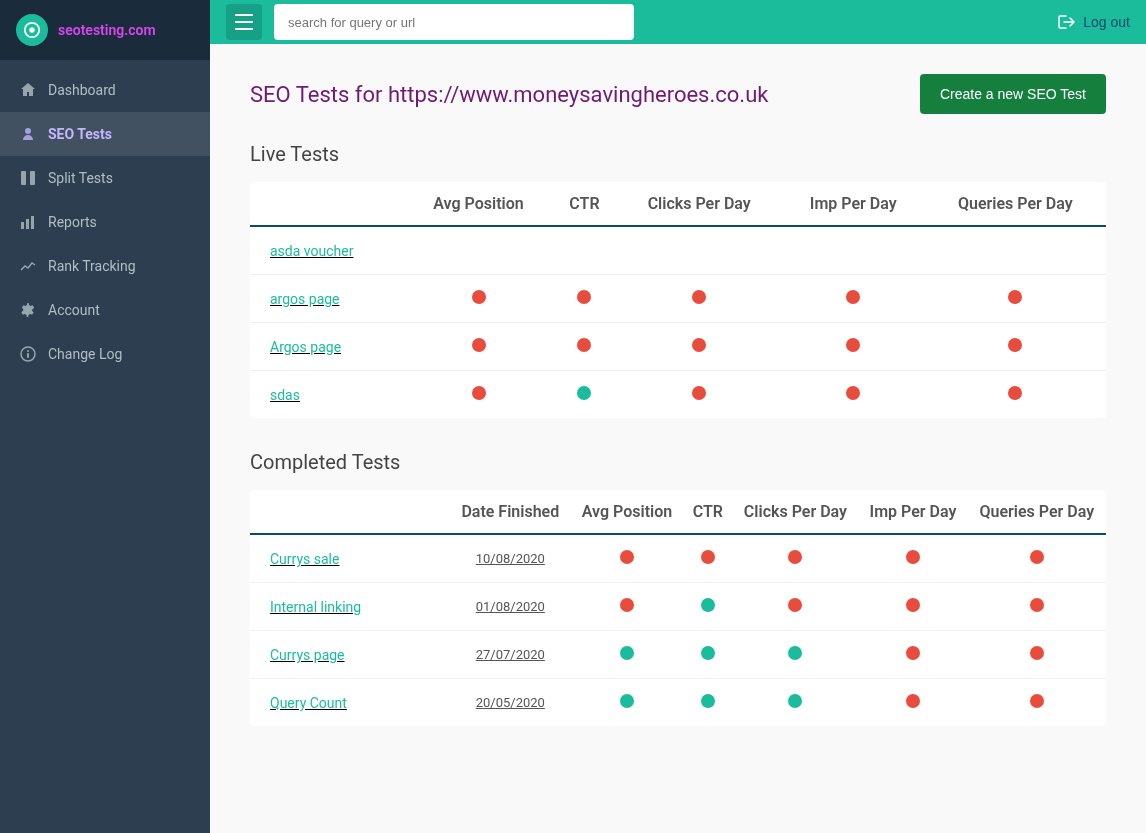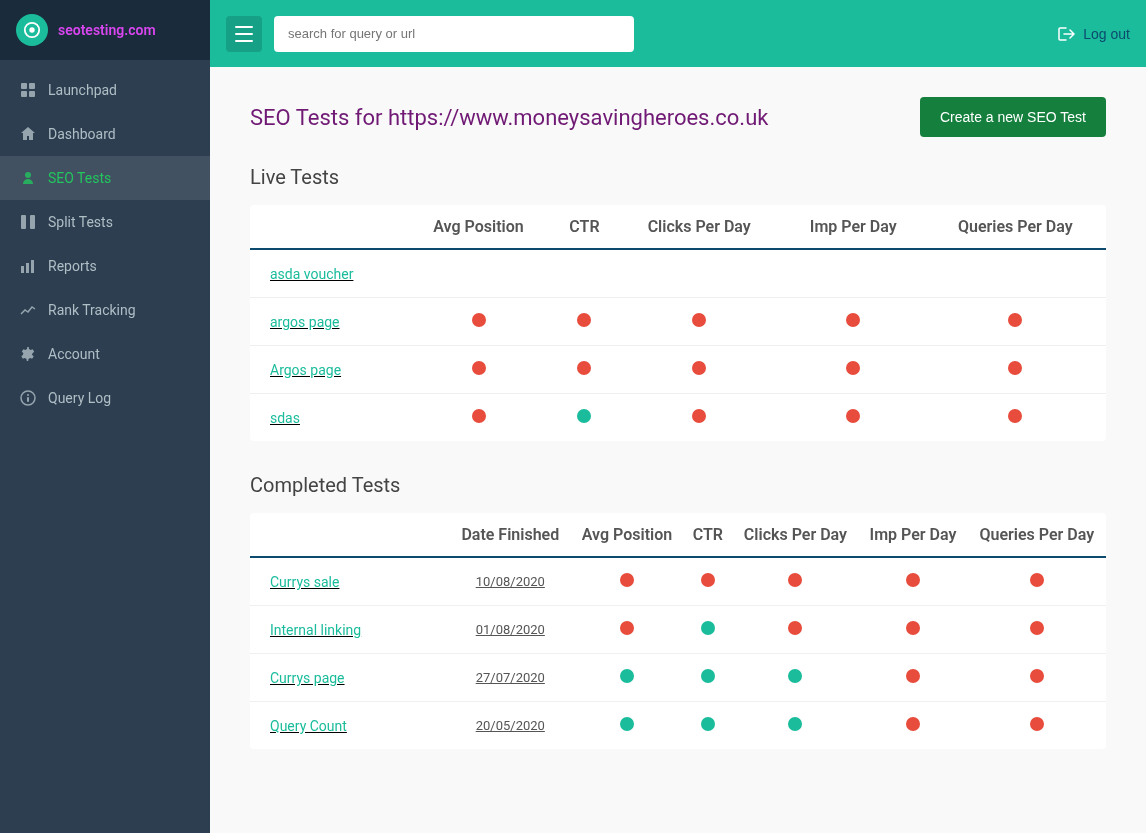--- a/index.html
+++ b/index.html
@@ -36,31 +36,31 @@
     .sidebar-nav { display: flex; flex-direction: column; padding: 8px 0; }
     .nav-item {
       display: flex; align-items: center;
       padding: 14px 20px;
       color: #b0bec5;
       font-size: 14px;
       cursor: pointer;
       text-decoration: none;
       transition: background 0.15s;
     }
-    .nav-item.active { background: rgba(255,255,255,0.1); color: #22c55e; }
+    .nav-item.active { background: rgba(255,255,255,0.1); color: #c4b5fd; font-weight: bold; }
     .nav-item .nav-icon { margin-right: 12px; width: 16px; height: 16px; opacity: 0.8; }
 
     
     .main-wrapper { display: flex; flex-direction: column; flex: 1; overflow: hidden; }
     .topbar {
       background: #1abc9c;
       display: flex;
       align-items: center;
       padding: 0 16px;
-      height: 67px;
+      height: 44px;
       flex-shrink: 0;
     }
     .hamburger {
       width: 36px; height: 36px;
       background: #16a085;
       border-radius: 4px;
       display: flex; flex-direction: column; align-items: center; justify-content: center;
       gap: 5px;
       cursor: pointer;
       margin-right: 12px;
@@ -156,29 +156,20 @@
     <div class="logo-icon">
       <svg viewBox="0 0 20 20" fill="white">
           <circle cx="10" cy="10" r="8" fill="none" stroke="white" stroke-width="2"></circle>
           <circle cx="10" cy="10" r="3" fill="white"></circle>
         </svg>
     </div>
     <span class="logo-text">seotesting.com</span>
   </div>
   <nav class="sidebar-nav">
 
-    <a class="nav-item">
-      <svg class="nav-icon" viewBox="0 0 16 16" fill="currentColor">
-          <rect x="1" y="1" width="6" height="6" rx="1"></rect>
-          <rect x="9" y="1" width="6" height="6" rx="1"></rect>
-          <rect x="1" y="9" width="6" height="6" rx="1"></rect>
-          <rect x="9" y="9" width="6" height="6" rx="1"></rect>
-        </svg>
-      <span>Launchpad</span>
-    </a>
 
     <a class="nav-item">
       <svg class="nav-icon" viewBox="0 0 16 16" fill="currentColor">
           <path d="M8 1L1 7h2v7h4v-4h2v4h4V7h2L8 1z"></path>
         </svg>
       <span>Dashboard</span>
     </a>
 
     <a class="nav-item active">
       <svg class="nav-icon" viewBox="0 0 16 16" fill="currentColor">
@@ -217,21 +208,21 @@
         </svg>
       <span>Account</span>
     </a>
 
     <a class="nav-item">
       <svg class="nav-icon" viewBox="0 0 16 16" fill="currentColor">
           <circle cx="8" cy="8" r="7" fill="none" stroke="currentColor" stroke-width="1.5"></circle>
           <circle cx="8" cy="5" r="1"></circle>
           <rect x="7" y="7" width="2" height="5" rx="1"></rect>
         </svg>
-      <span>Query Log</span>
+      <span>Change Log</span>
     </a>
   </nav>
 </div>
 
 <div class="main-wrapper">
 
   <div class="topbar">
     <div class="hamburger">
       <span></span>
       <span></span>

